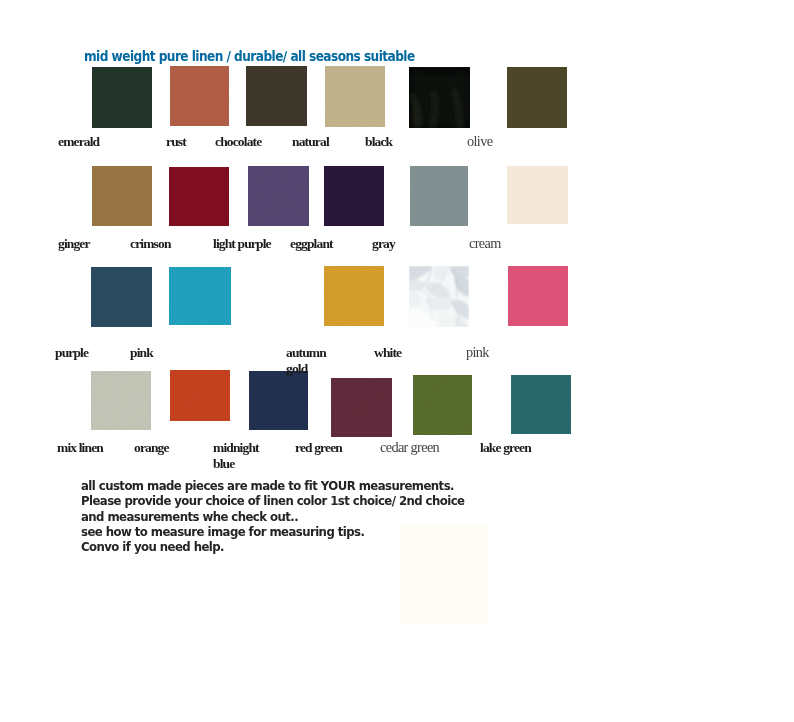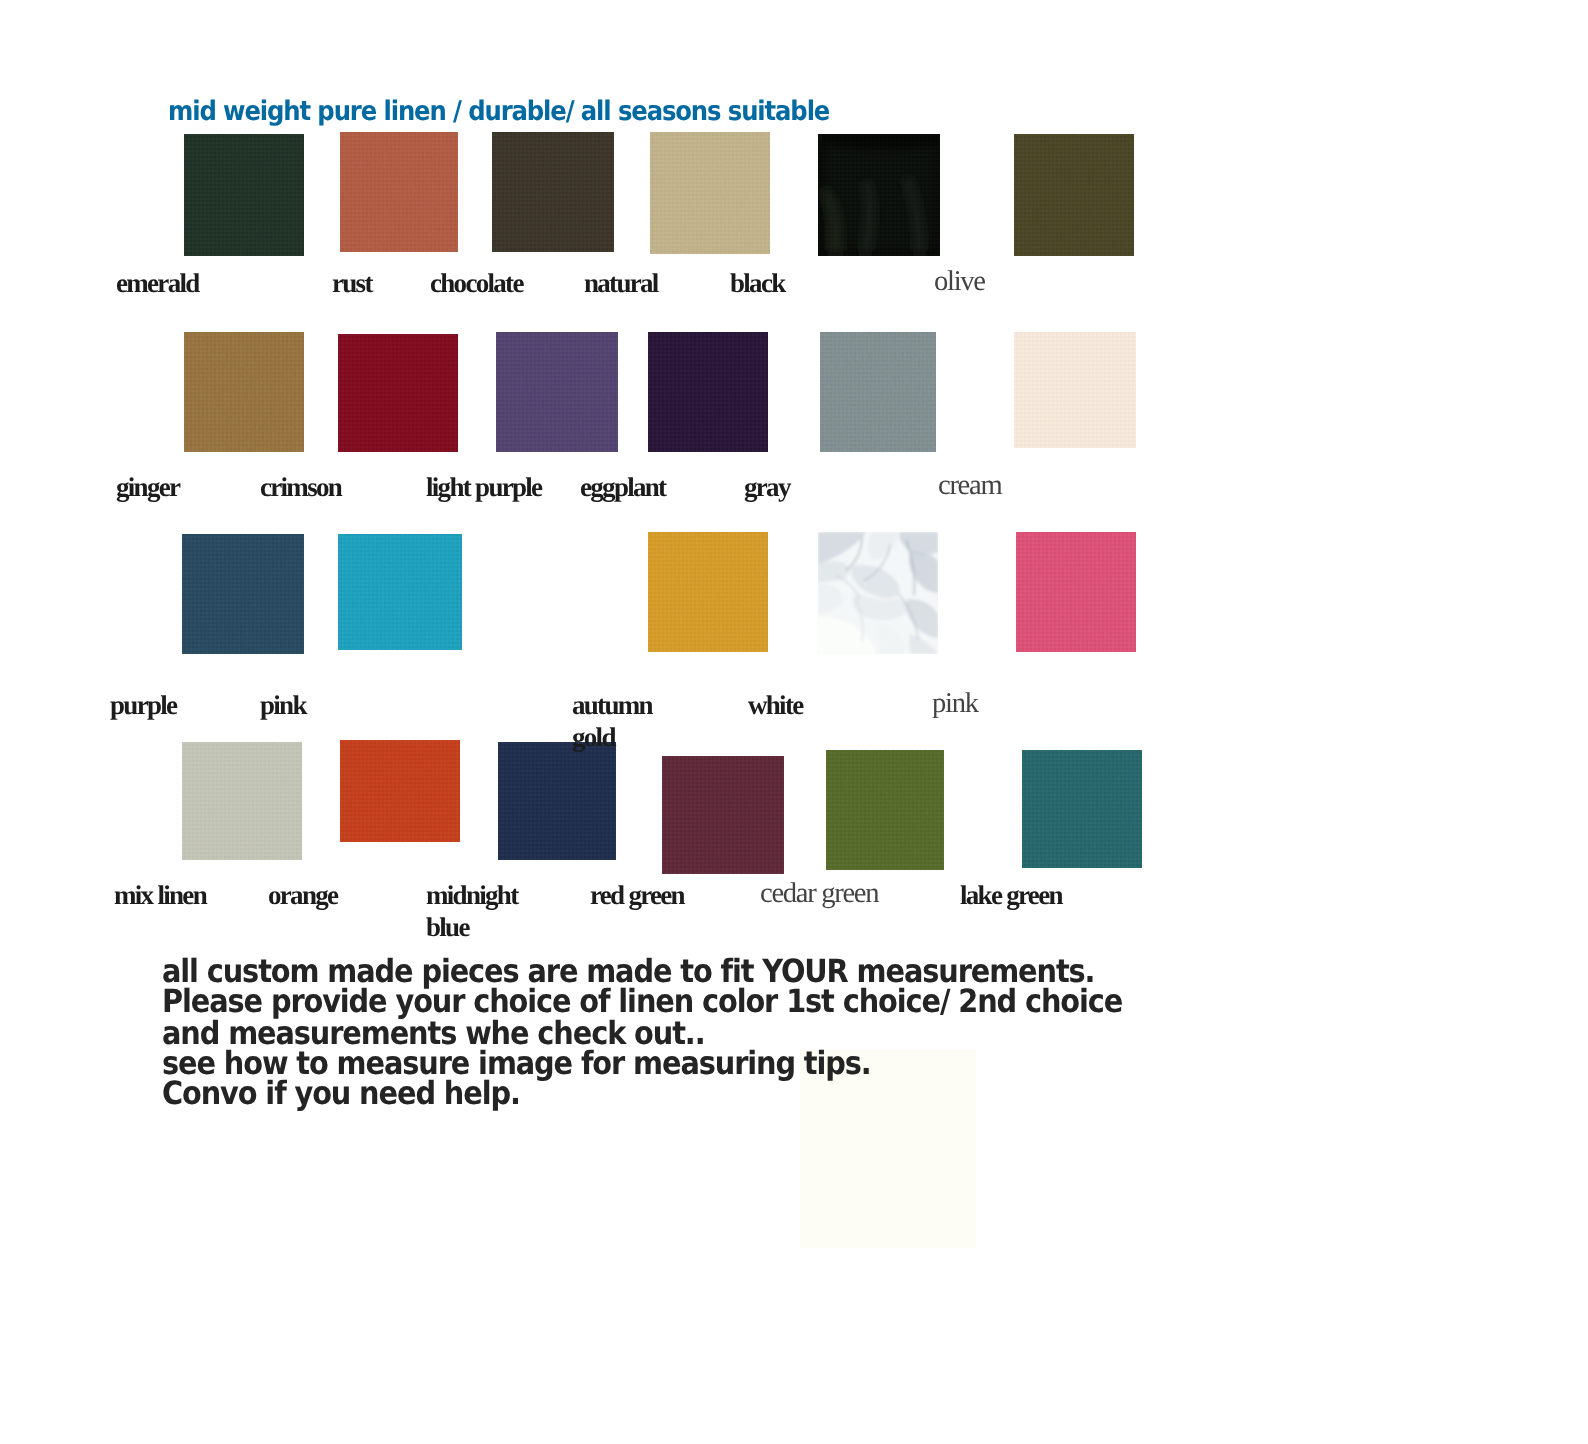--- a/index.html
+++ b/index.html
@@ -22,21 +22,21 @@
   .noise{position:absolute;left:0;top:0;width:100%;height:100%;
      background:#808080;filter:url(#linenNoise);opacity:.105;mix-blend-mode:overlay;}
   .drape{position:absolute;left:0;top:0;width:100%;height:100%;}
 
   .label{position:absolute;z-index:5;font-family:Liberation Serif, serif;
          font-size:13.5px;font-weight:700;letter-spacing:-0.85px;color:#1c1c1c;
          white-space:pre-line;text-align:left;line-height:15.9px;}
   .label.thin{font-weight:400;color:#434343;font-size:14.3px;letter-spacing:-0.65px;}
 
   .para{position:absolute;font-family:"DejaVu Sans Condensed","DejaVu Sans",sans-serif;
-        font-size:16px;font-weight:700;letter-spacing:-0.55px;color:#242424;
+        font-size:13px;font-weight:700;letter-spacing:-0.55px;color:#242424;
         line-height:15.3px;white-space:pre;}
   .creambox{position:absolute;background:#fdfdf6;}
 </style>
 </head>
 <body>
 
 <svg width="0" height="0" style="position:absolute" aria-hidden="true">
  <defs>
   <filter id="linenNoise" x="0" y="0" width="100%" height="100%">
     <feTurbulence type="fractalNoise" baseFrequency="0.85 0.85" numOctaves="2" seed="7"></feTurbulence>

